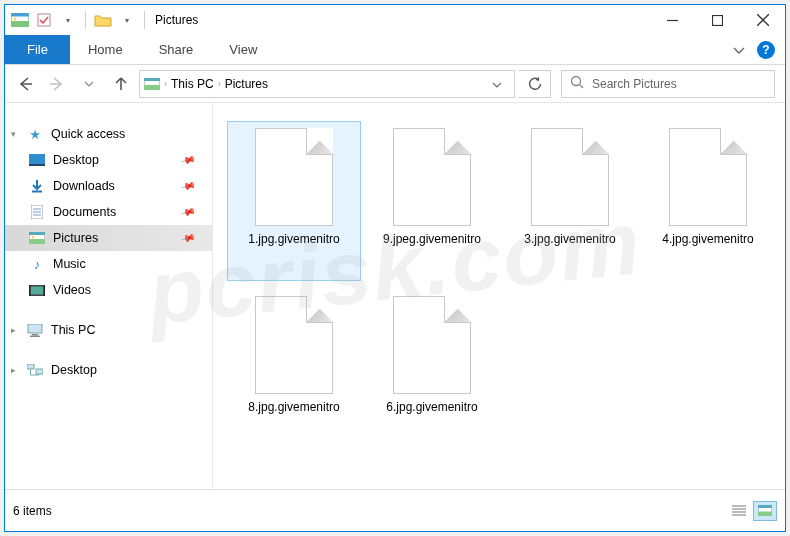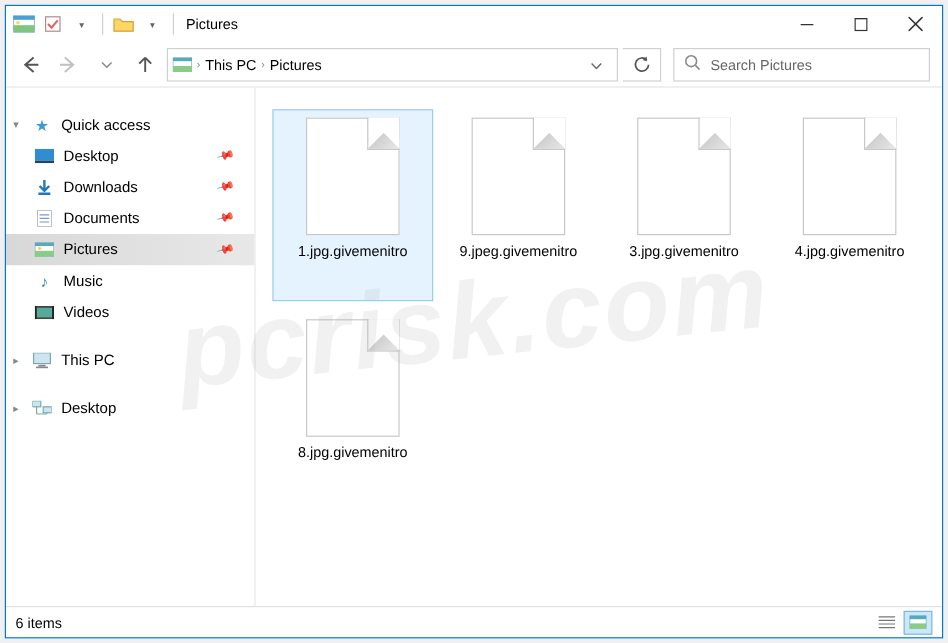--- a/index.html
+++ b/index.html
@@ -49,21 +49,21 @@
 
 .file-area { flex: 1; padding: 18px 10px 10px 14px; display: flex; flex-wrap: wrap; align-content: flex-start; gap: 8px 4px; overflow-y: auto; position: relative; }
 .file-item { width: 134px; height: 160px; display: flex; flex-direction: column; align-items: center; padding-top: 2px; border: 1px solid transparent; }
 .file-item.selected { border: 1px solid #99cfee; background: #e5f3ff; }
 .file-icon { width: 78px; height: 98px; background: #fff; border: 1px solid #c8c8c8; position: relative; margin-bottom: 6px; margin-top: 4px; }
 .file-icon::before { content: ""; position: absolute; top: -1px; right: -1px; width: 26px; height: 26px; background: linear-gradient(135deg, #fff 0%, #fff 48%, #d0d0d0 50%, #e8e8e8 100%); border-bottom: 1px solid #c8c8c8; border-left: 1px solid #c8c8c8; }
 .file-icon::after { content: ""; position: absolute; top: -1px; right: -1px; width: 26px; height: 26px; background: #fff; clip-path: polygon(0 0, 100% 0, 100% 100%); }
 .file-label { font-size: 12px; text-align: center; line-height: 1.25; word-break: break-all; padding: 0 4px; }
 
 
-.statusbar { height: 26px; border-top: 1px solid #e0e0e0; display: flex; align-items: center; padding: 0 8px; font-size: 12px; }
+.statusbar { height: 42px; border-top: 1px solid #e0e0e0; display: flex; align-items: center; padding: 0 8px; font-size: 12px; }
 .statusbar .view-icons { margin-left: auto; display: flex; gap: 2px; }
 .view-btn { width: 24px; height: 20px; display: flex; align-items: center; justify-content: center; border: 1px solid transparent; }
 .view-btn.active { border: 1px solid #7fb8e0; background: #cce8f7; }
 
 
 .watermark { position: absolute; top: 50%; left: 50%; transform: translate(-50%, -50%) rotate(-6deg); font-size: 90px; font-weight: 700; color: rgba(180,180,180,0.18); font-style: italic; pointer-events: none; letter-spacing: 2px; white-space: nowrap; z-index: 5; }
 </style>
 </head>
 <body>
 
@@ -111,20 +111,32 @@
         </div>
       <div class="ctl">
           <svg width="12" height="12" viewBox="0 0 12 12">
             <line x1="0" y1="0" x2="12" y2="12" stroke-width="1.3"></line>
             <line x1="12" y1="0" x2="0" y2="12" stroke-width="1.3"></line>
           </svg>
         </div>
     </div>
   </div>
 
+  <div class="ribbon">
+    <div class="file-tab">File</div>
+    <div class="rtab">Home</div>
+    <div class="rtab">Share</div>
+    <div class="rtab">View</div>
+    <div class="ribbon-right">
+      <span><svg width="12" height="8" viewBox="0 0 12 8">
+            <path d="M1 1 L6 6 L11 1" stroke="#666" stroke-width="1.4" fill="none"></path>
+          </svg></span>
+      <span class="help-icon">?</span>
+    </div>
+  </div>
 
   <div class="navbar">
     <div class="nav-arrow">
         <svg width="18" height="18" viewBox="0 0 18 18">
           <path d="M12 3 L5 9 L12 15 M5 9 L16 9" stroke="#555" stroke-width="1.6" fill="none"></path>
         </svg>
       </div>
     <div class="nav-arrow disabled">
         <svg width="18" height="18" viewBox="0 0 18 18">
           <path d="M6 3 L13 9 L6 15 M13 9 L2 9" stroke-width="1.6" fill="none"></path>
@@ -279,20 +291,24 @@
         <div class="file-icon"></div>
         <div class="file-label">3.jpg.givemenitro</div>
       </div>
       <div class="file-item">
         <div class="file-icon"></div>
         <div class="file-label">4.jpg.givemenitro</div>
       </div>
       <div class="file-item">
         <div class="file-icon"></div>
         <div class="file-label">8.jpg.givemenitro</div>
+      </div>
+      <div class="file-item">
+        <div class="file-icon"></div>
+        <div class="file-label">6.jpg.givemenitro</div>
       </div>
     </div>
   </div>
 
   <div class="statusbar">
     <span>6 items</span>
     <div class="view-icons">
       <div class="view-btn">
           <svg width="14" height="12" viewBox="0 0 14 12">
             <line x1="0" y1="1" x2="14" y2="1" stroke="#777"></line>

